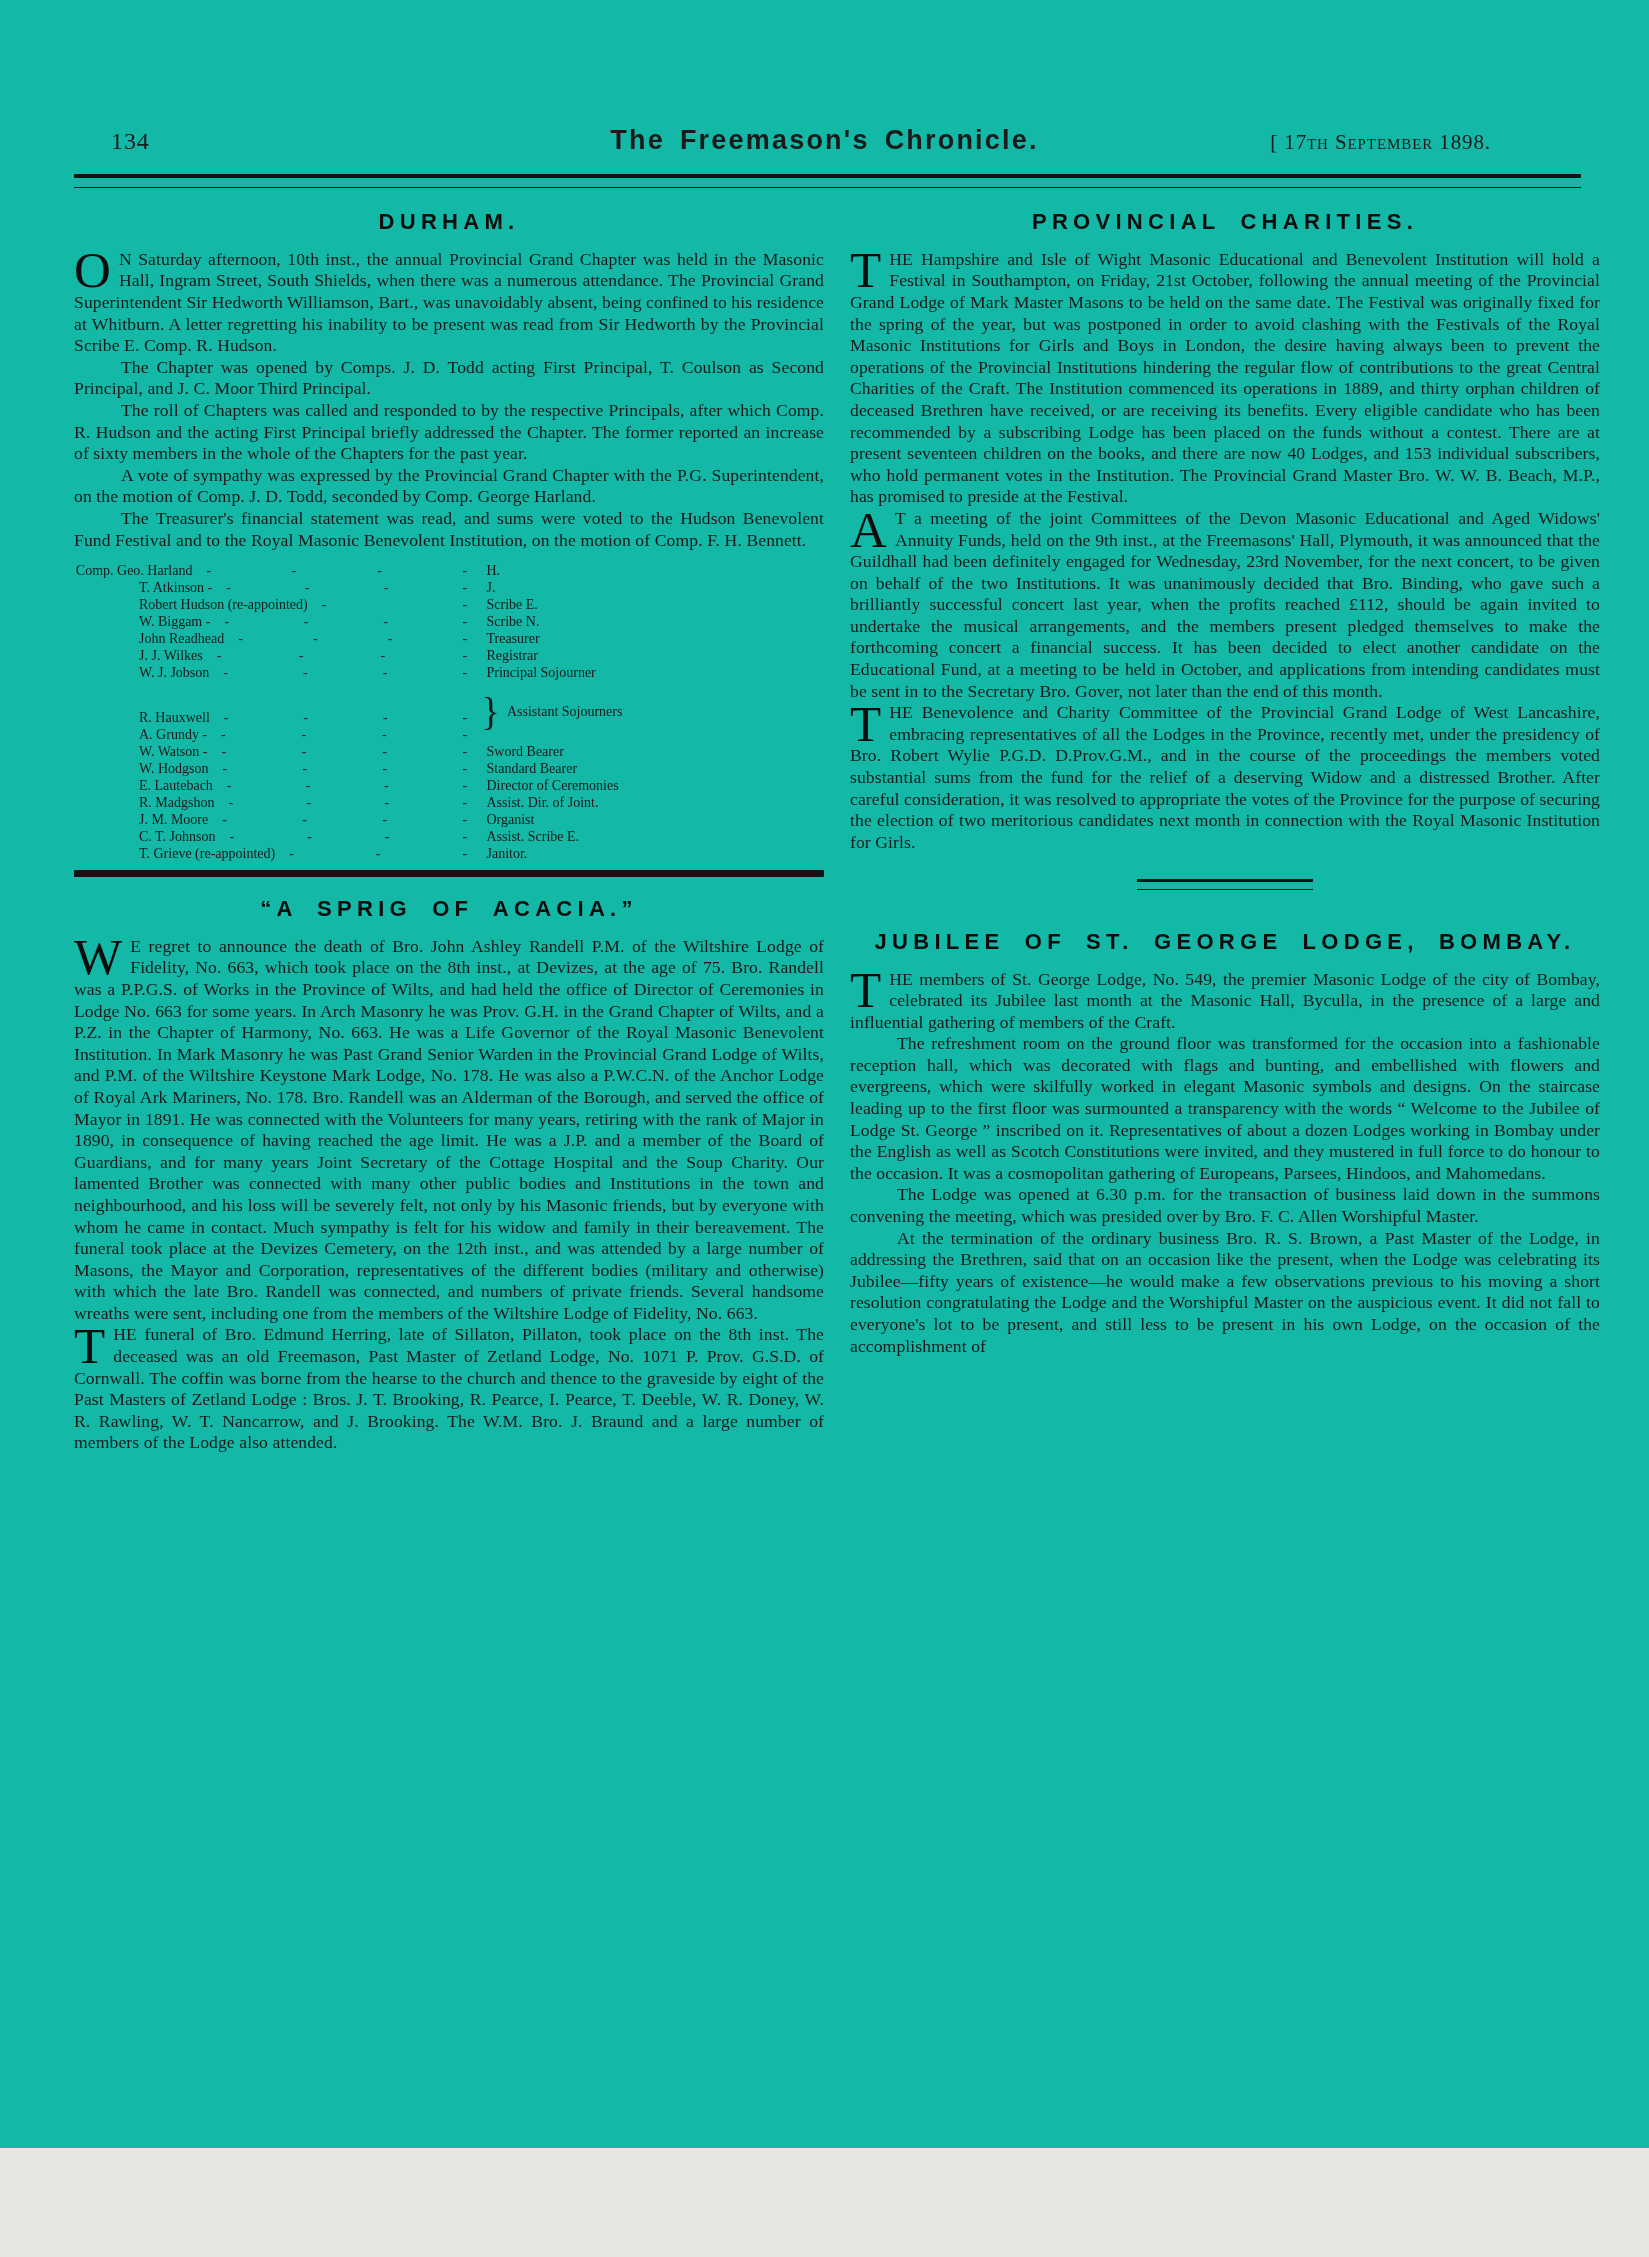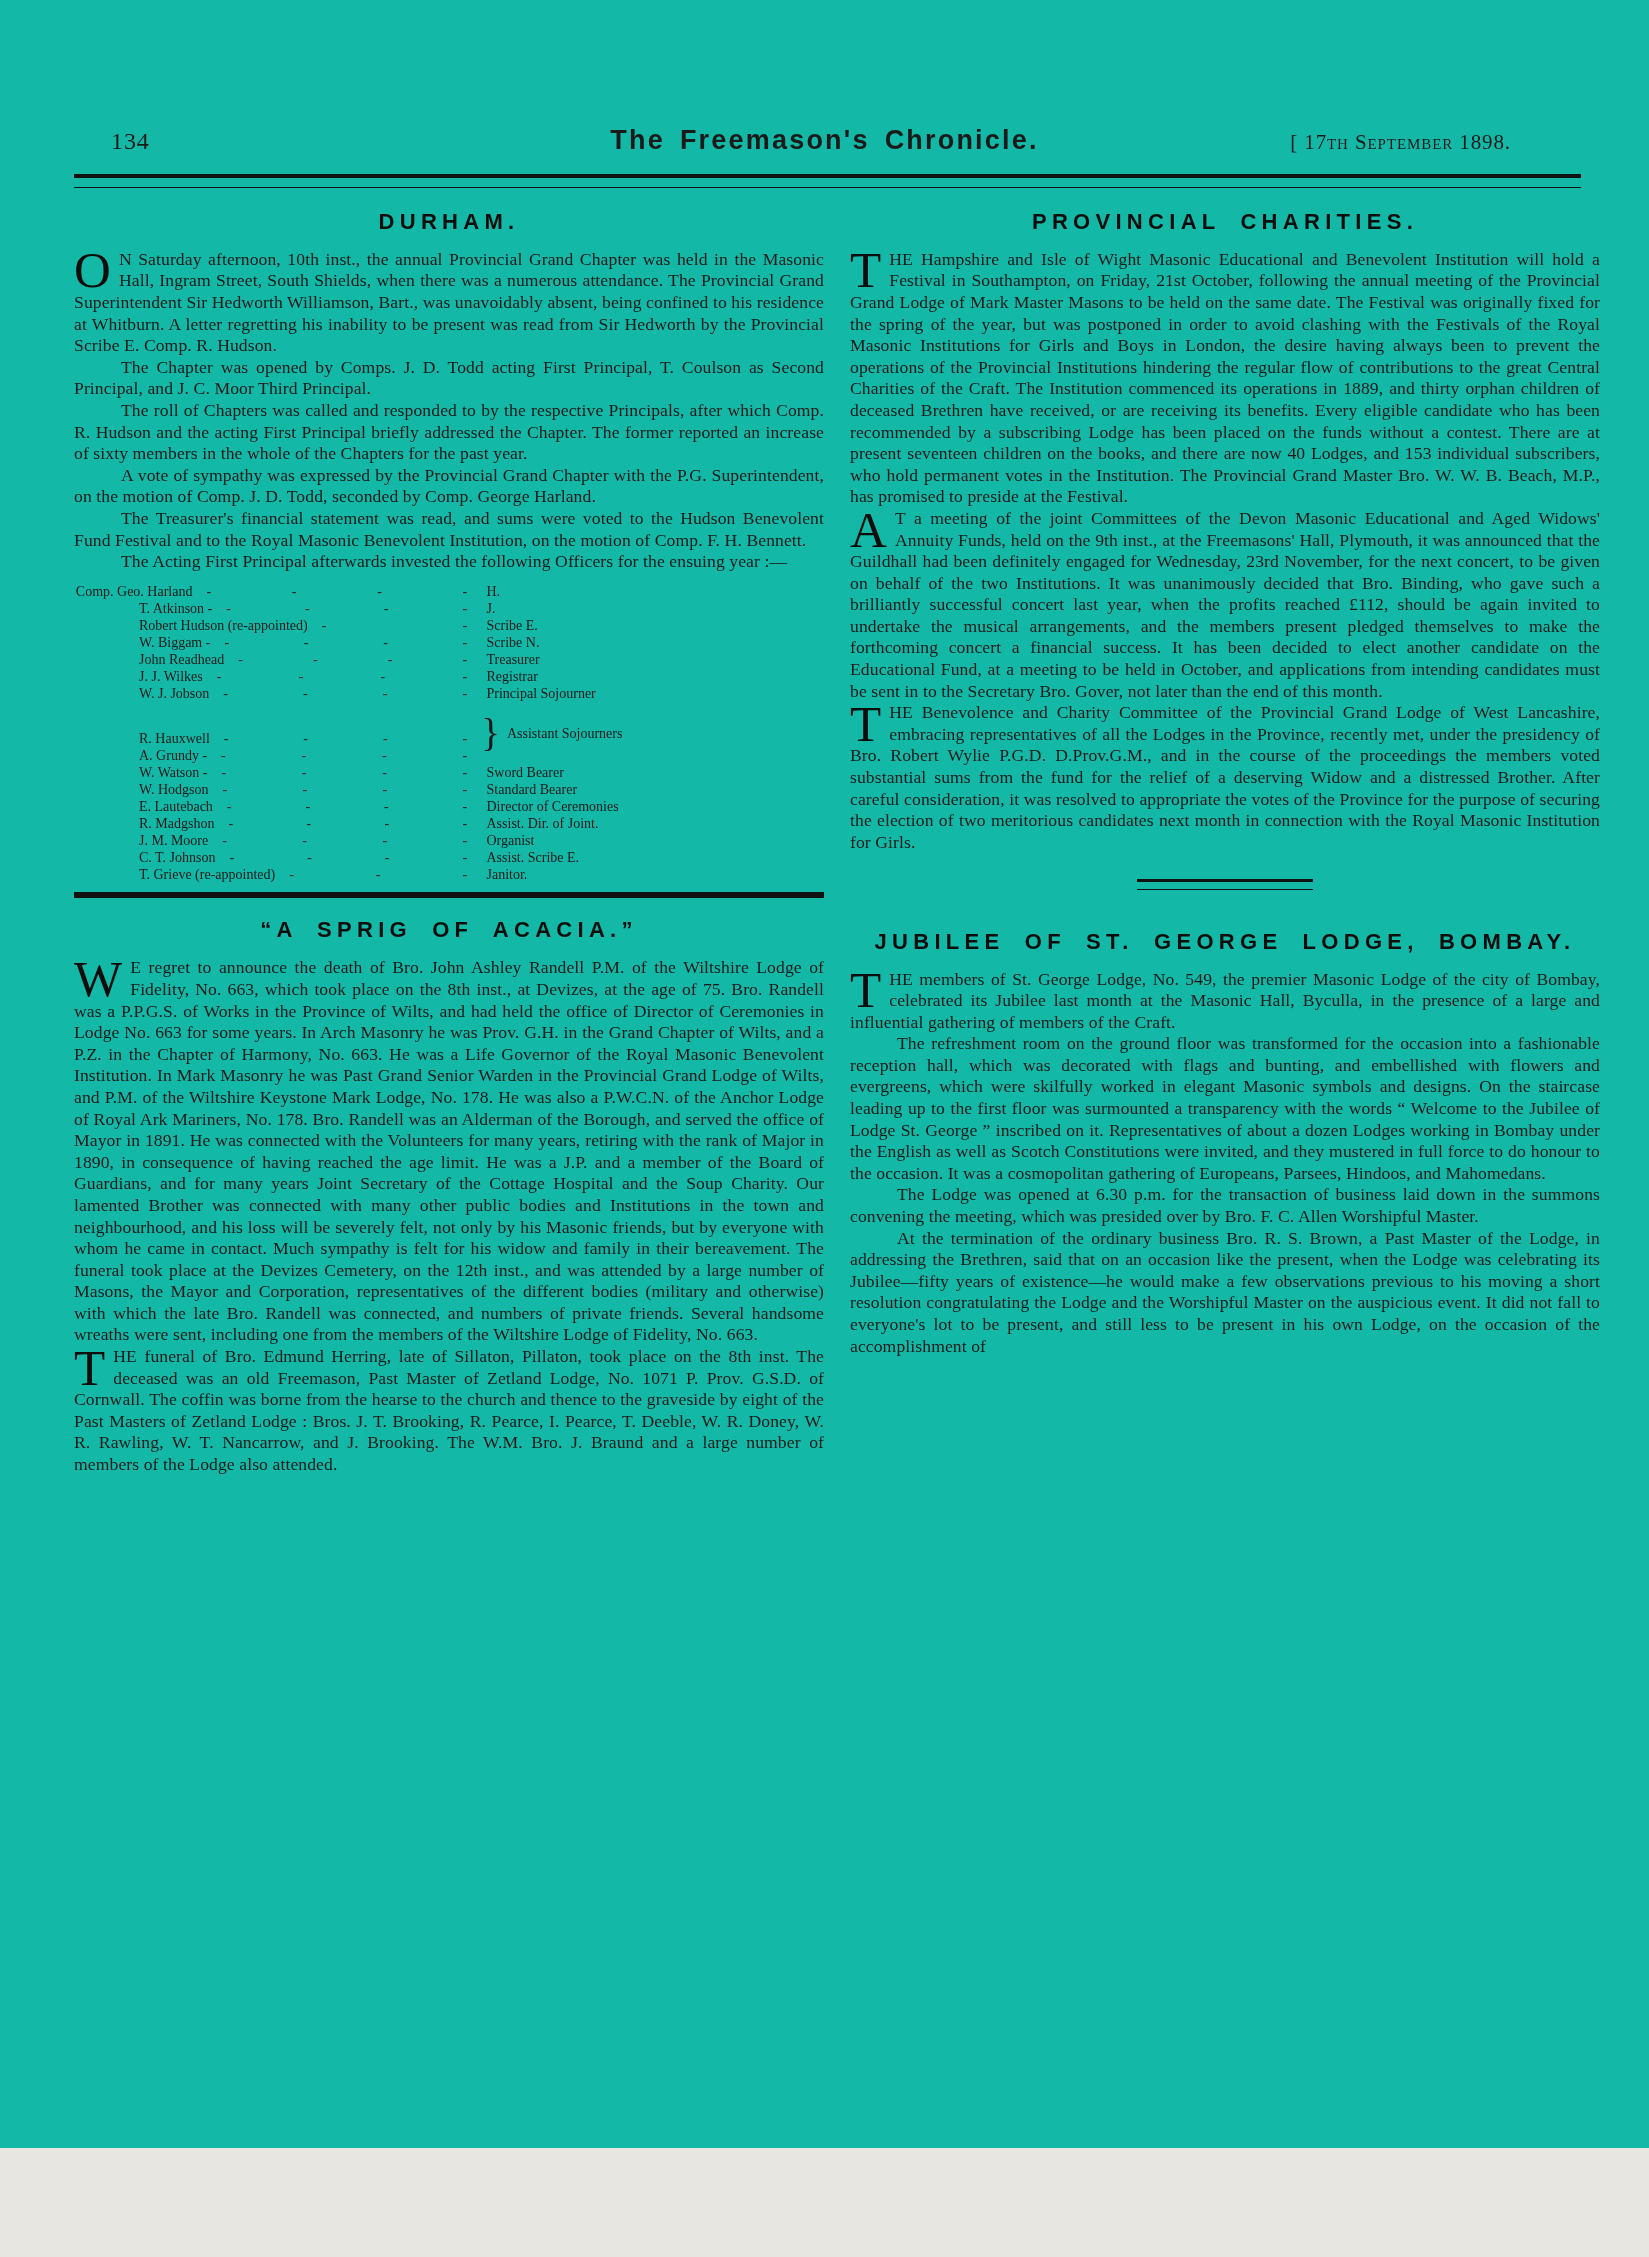--- a/index.html
+++ b/index.html
@@ -13,21 +13,21 @@
     overflow:hidden;
   }
   
   .masthead{position:relative;height:44px;margin-top:123px;}
   .pagenum{position:absolute;left:111px;top:5.3px;font-size:24px;letter-spacing:0.9px;}
   .mtitle{
     position:absolute;left:0;right:0;top:1.8px;margin:0;text-align:center;
     font-family:"Liberation Sans","DejaVu Sans",sans-serif;
     font-size:27px;font-weight:700;letter-spacing:2.2px;word-spacing:5.3px;
   }
-  .mdate{position:absolute;right:138px;top:7px;font-size:21px;font-variant:small-caps;letter-spacing:0.9px;}
+  .mdate{position:absolute;right:158px;top:7px;font-size:21px;font-variant:small-caps;letter-spacing:0.9px;}
   .rule-double{height:8.8px;margin:7px 68px 0 74px;border-top:4.4px solid #121212;border-bottom:1.8px solid #121212;}
   
   .columns{display:flex;gap:26px;padding:0 49px 0 74px;margin-top:21px;}
   .col{width:50%;}
   h2.head{
     font-family:"Liberation Sans","DejaVu Sans",sans-serif;
     font-size:22px;font-weight:700;text-align:center;
     letter-spacing:5.3px;word-spacing:8.8px;
     margin:0 0 14px 0;color:#0d0d0d;
   }
@@ -73,21 +73,20 @@
 
     <section class="col">
 
       <h2 class="head">DURHAM.</h2>
 
       <p class="body"><span class="dc">O</span><span>N Saturday afternoon, 10th inst., the annual Provincial Grand Chapter was held in the Masonic Hall, Ingram Street, South Shields, when there was a numerous attendance. The Provincial Grand Superintendent Sir Hedworth Williamson, Bart., was unavoidably absent, being confined to his residence at Whitburn.  A letter regretting his inability to be present was read from Sir Hedworth by the Provincial Scribe E. Comp. R. Hudson.</span></p>
       <p class="body ind">The Chapter was opened by Comps. J. D. Todd acting First Principal, T. Coulson as Second Principal, and J. C. Moor Third Principal.</p>
       <p class="body ind">The roll of Chapters was called and responded to by the respective Principals, after which Comp. R. Hudson and the acting First Principal briefly addressed the Chapter.  The former reported an increase of sixty members in the whole of the Chapters for the past year.</p>
       <p class="body ind">A vote of sympathy was expressed by the Provincial Grand Chapter with the P.G. Superintendent, on the motion of Comp. J. D. Todd, seconded by Comp. George Harland.</p>
       <p class="body ind">The Treasurer's financial statement was read, and sums were voted to the Hudson Benevolent Fund Festival and to the Royal Masonic Benevolent Institution, on the motion of Comp. F. H. Bennett.</p>
-      <p class="body ind">The Acting First Principal afterwards invested the following Officers for the ensuing year :—</p>
 
       <div class="officers">
 
         <div class="orow first">
           <span class="oleft">
               <span class="oname">Comp. Geo. Harland</span>
               <span class="olead">- - - -</span>
             </span>
           <span class="ooff">H.</span>
         </div>

